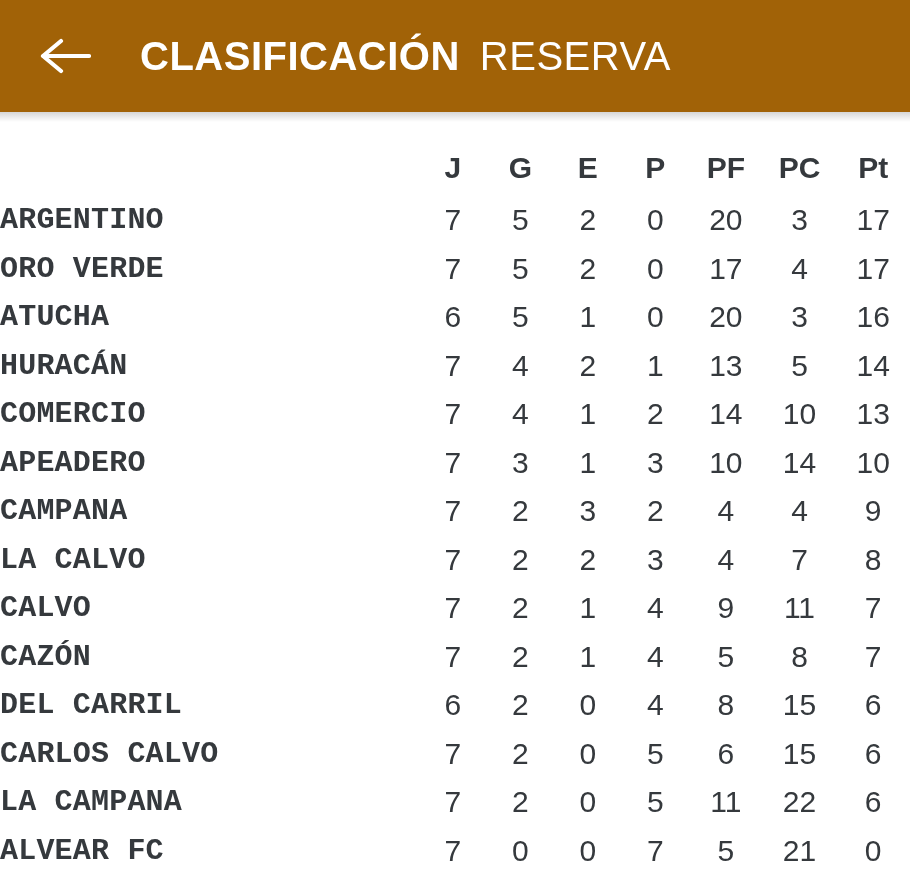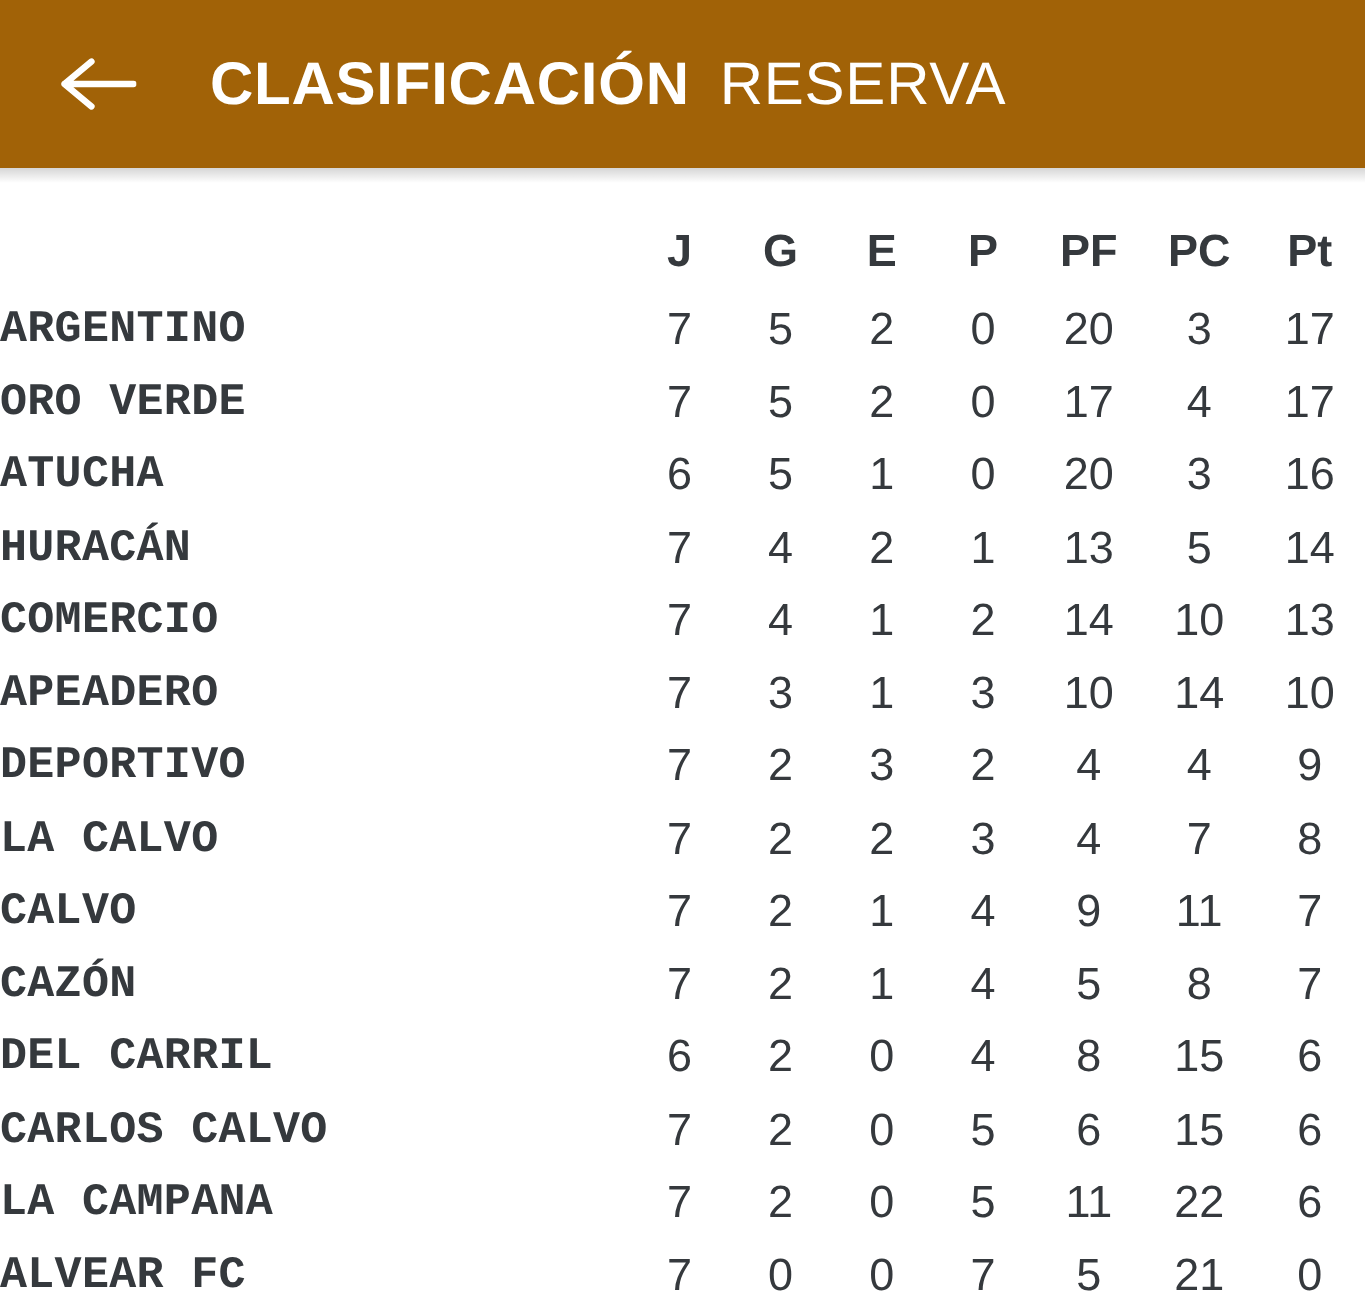--- a/index.html
+++ b/index.html
@@ -202,21 +202,21 @@
           <td class="team-name">APEADERO</td>
           <td class="stat">7</td>
           <td class="stat">3</td>
           <td class="stat">1</td>
           <td class="stat">3</td>
           <td class="stat">10</td>
           <td class="stat">14</td>
           <td class="stat">10</td>
         </tr>
         <tr class="data-row">
-          <td class="team-name">DEPORTIVO</td>
+          <td class="team-name">CAMPANA</td>
           <td class="stat">7</td>
           <td class="stat">2</td>
           <td class="stat">3</td>
           <td class="stat">2</td>
           <td class="stat">4</td>
           <td class="stat">4</td>
           <td class="stat">9</td>
         </tr>
         <tr class="data-row">
           <td class="team-name">LA CALVO</td>

